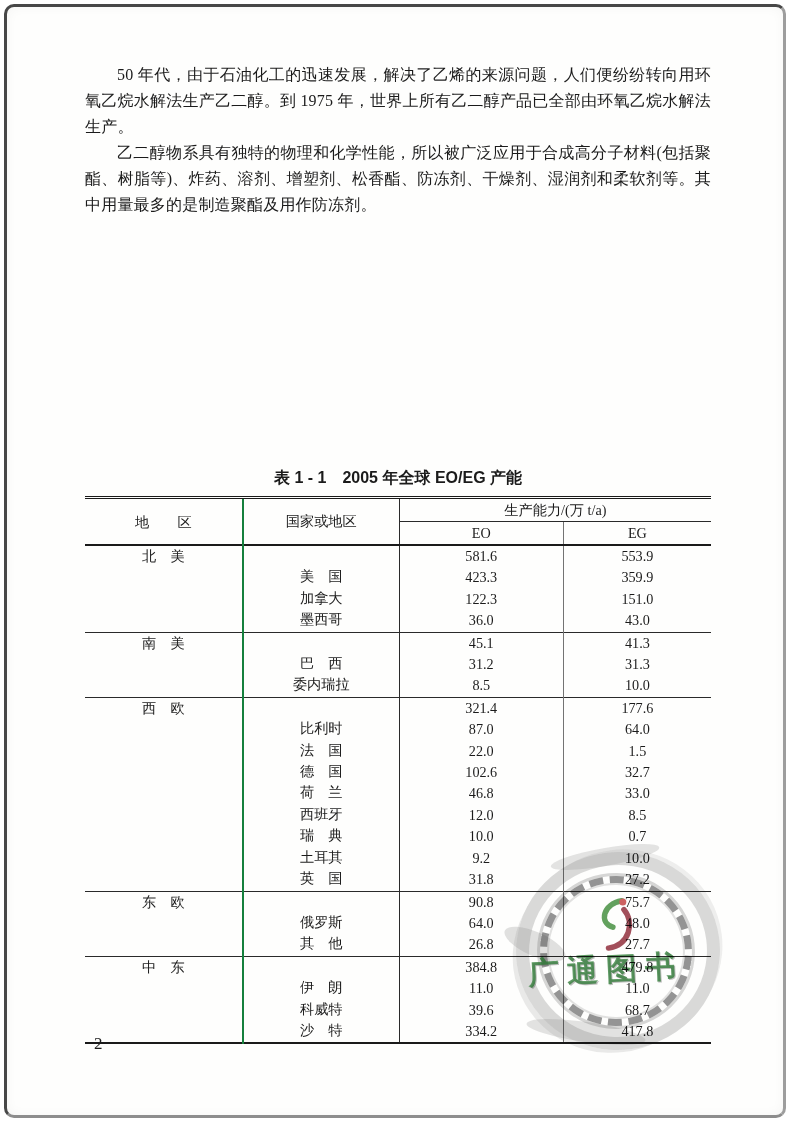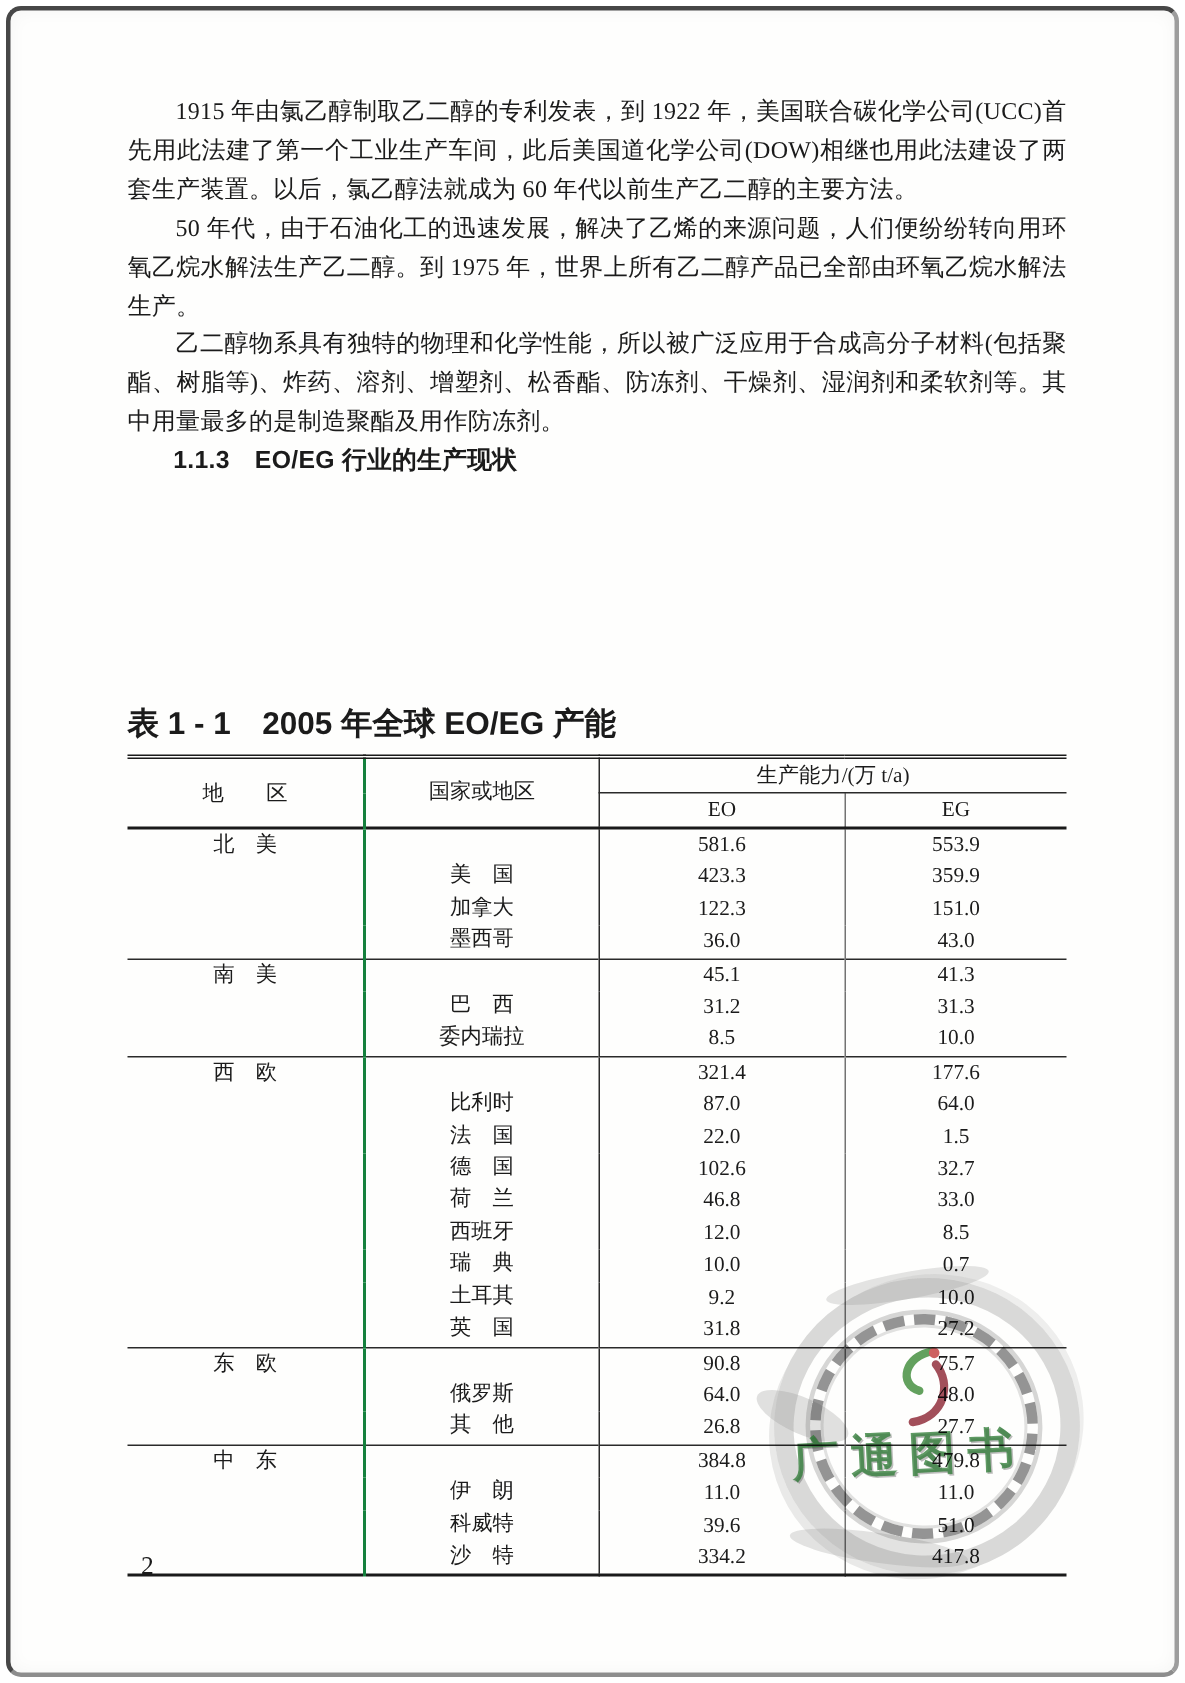--- a/index.html
+++ b/index.html
@@ -34,23 +34,23 @@
   .content p.no-indent { text-indent:0; }
   .content p.heading {
     font-weight:bold;
     font-size:16.5px;
     text-indent:1.85em;
     font-family:"Liberation Sans","DejaVu Sans",sans-serif;
   }
   
   .table-wrap { position:absolute; left:85px; top:468px; width:626px; }
   .table-title {
-    text-align:left;
+    text-align:center;
     font-weight:bold;
-    font-size:21px;
+    font-size:16px;
     margin-bottom:7px;
     font-family:"Liberation Sans","DejaVu Sans",sans-serif;
   }
   table.capacity {
     width:100%;
     border-collapse:collapse;
     border-top:3px double #1a1a1a;
     border-bottom:2px solid #1a1a1a;
     font-size:14.2px;
   }
@@ -112,24 +112,22 @@
     text-shadow:1px 1px 0 rgba(70,70,70,0.35);
     white-space:nowrap;
   }
 </style>
 </head>
 <body>
 
 <div class="scan-frame"></div>
 
 <div class="content">
-  <p>1915 年由氯乙醇制取乙二醇的专利发表，到 1922 年，美国联合碳化学公司(UCC)首先用此法建了第一个工业生产车间，此后美国道化学公司(DOW)相继也用此法建设了两套生产装置。以后，氯乙醇法就成为 60 年代以前生产乙二醇的主要方法。</p>
   <p>50 年代，由于石油化工的迅速发展，解决了乙烯的来源问题，人们便纷纷转向用环氧乙烷水解法生产乙二醇。到 1975 年，世界上所有乙二醇产品已全部由环氧乙烷水解法生产。</p>
   <p>乙二醇物系具有独特的物理和化学性能，所以被广泛应用于合成高分子材料(包括聚酯、树脂等)、炸药、溶剂、增塑剂、松香酯、防冻剂、干燥剂、湿润剂和柔软剂等。其中用量最多的是制造聚酯及用作防冻剂。</p>
-  <p class="heading">1.1.3　EO/EG 行业的生产现状</p>
 </div>
 
 <div class="table-wrap">
   <div class="table-title">表 1 - 1　2005 年全球 EO/EG 产能</div>
   <table class="capacity">
     <colgroup>
       <col class="w1">
         <col class="w2">
         <col class="w3">
         <col class="w4">
@@ -269,21 +267,21 @@
         <tr>
           <td class="c1"></td>
           <td class="c2">伊　朗</td>
           <td class="c3">11.0</td>
           <td class="c4">11.0</td>
         </tr>
         <tr>
           <td class="c1"></td>
           <td class="c2">科威特</td>
           <td class="c3">39.6</td>
-          <td class="c4">51.0</td>
+          <td class="c4">68.7</td>
         </tr>
         <tr>
           <td class="c1"></td>
           <td class="c2">沙　特</td>
           <td class="c3">334.2</td>
           <td class="c4">417.8</td>
         </tr>
       </tbody>
   </table>
 </div>

